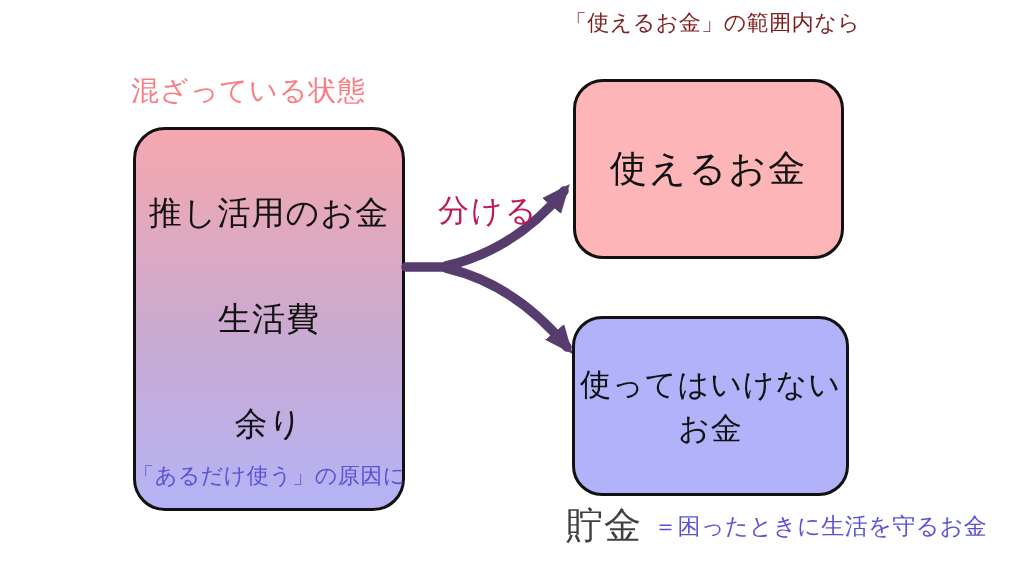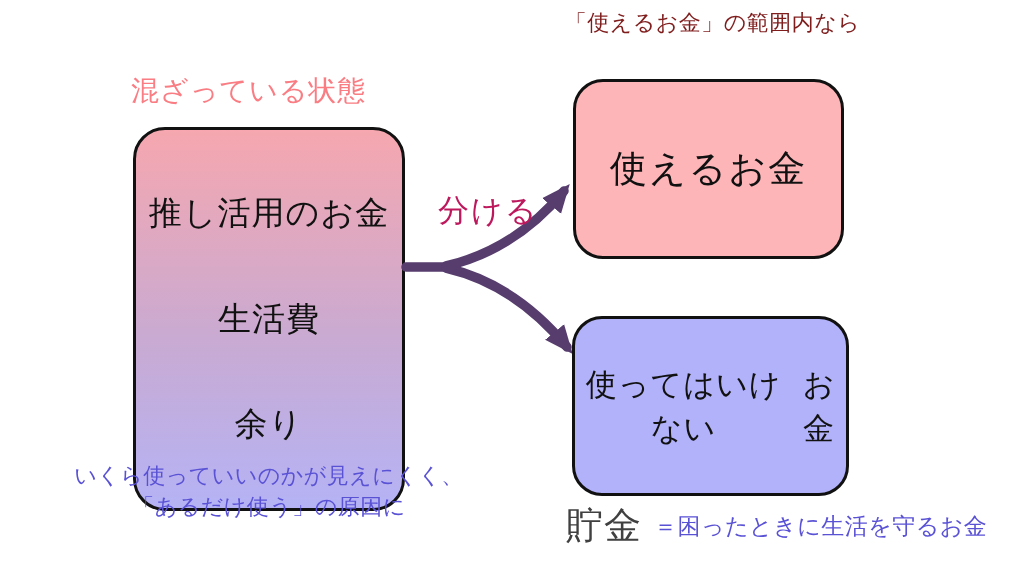--- a/index.html
+++ b/index.html
@@ -93,21 +93,21 @@
   }
 
   .forbidden-box {
     position: absolute;
     left: 572px; top: 316px;
     width: 277px; height: 180px;
     background: #b2b2fa;
     border: 3px solid #111111;
     border-radius: 30px;
     display: flex;
-    flex-direction: row;
+    flex-direction: column;
     justify-content: center;
     align-items: center;
     color: #111111;
     font-size: 31px;
     line-height: 44px;
     letter-spacing: 1px;
     text-align: center;
   }
 
   .savings-caption {
@@ -136,21 +136,20 @@
 
   <div class="mixed-title">混ざっている状態</div>
 
   <div class="mixed-box">
     <div>推し活用のお金</div>
     <div>生活費</div>
     <div>余り</div>
   </div>
 
   <div class="mixed-caption">
-    <div>いくら使っていいのかが見えにくく、</div>
     <div>「あるだけ使う」の原因に</div>
   </div>
 
   <svg class="arrow-layer" viewBox="0 0 1024 576" xmlns="http://www.w3.org/2000/svg">
     <defs>
       <marker id="arrowhead" viewBox="0 0 10 10" refX="6.5" refY="5" markerWidth="30" markerHeight="30" orient="auto" markerUnits="userSpaceOnUse">
         <path d="M 0 0.9 L 9.5 5 L 0 9.1 z" fill="#573d6e"></path>
       </marker>
     </defs>
     <path d="M 406 267 L 449 267" fill="none" stroke="#573d6e" stroke-width="9.5" stroke-linecap="round"></path>

